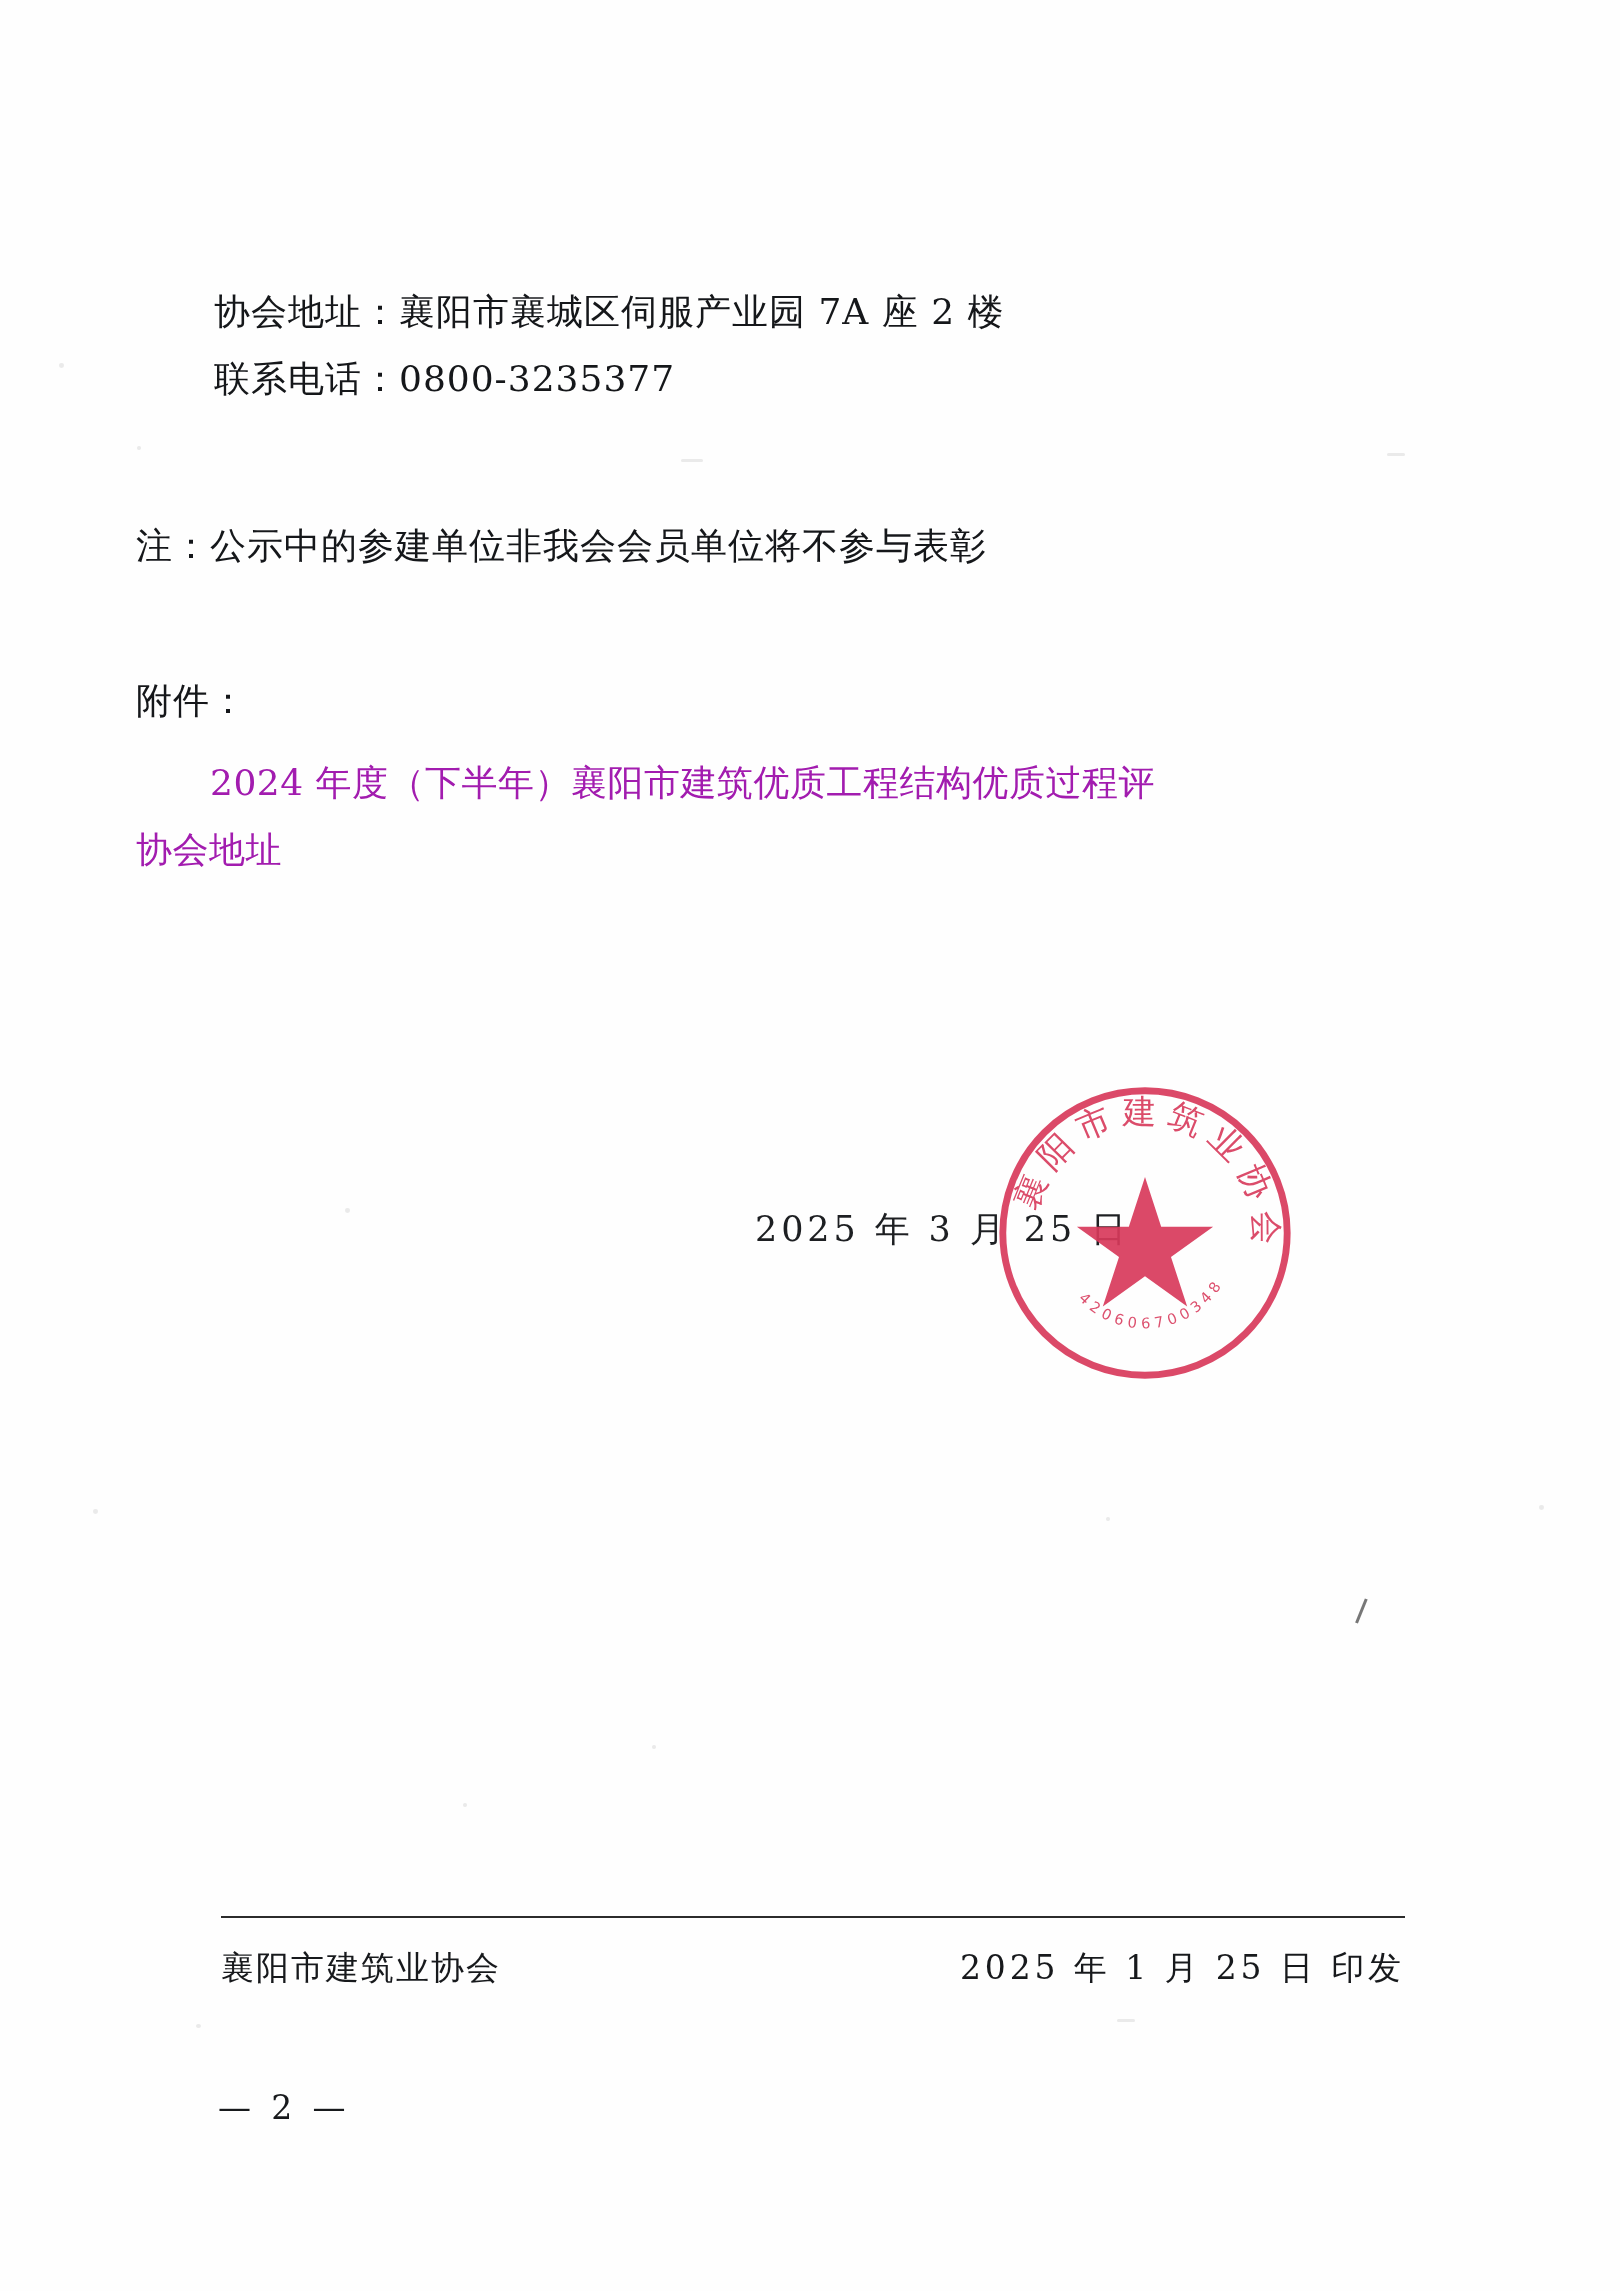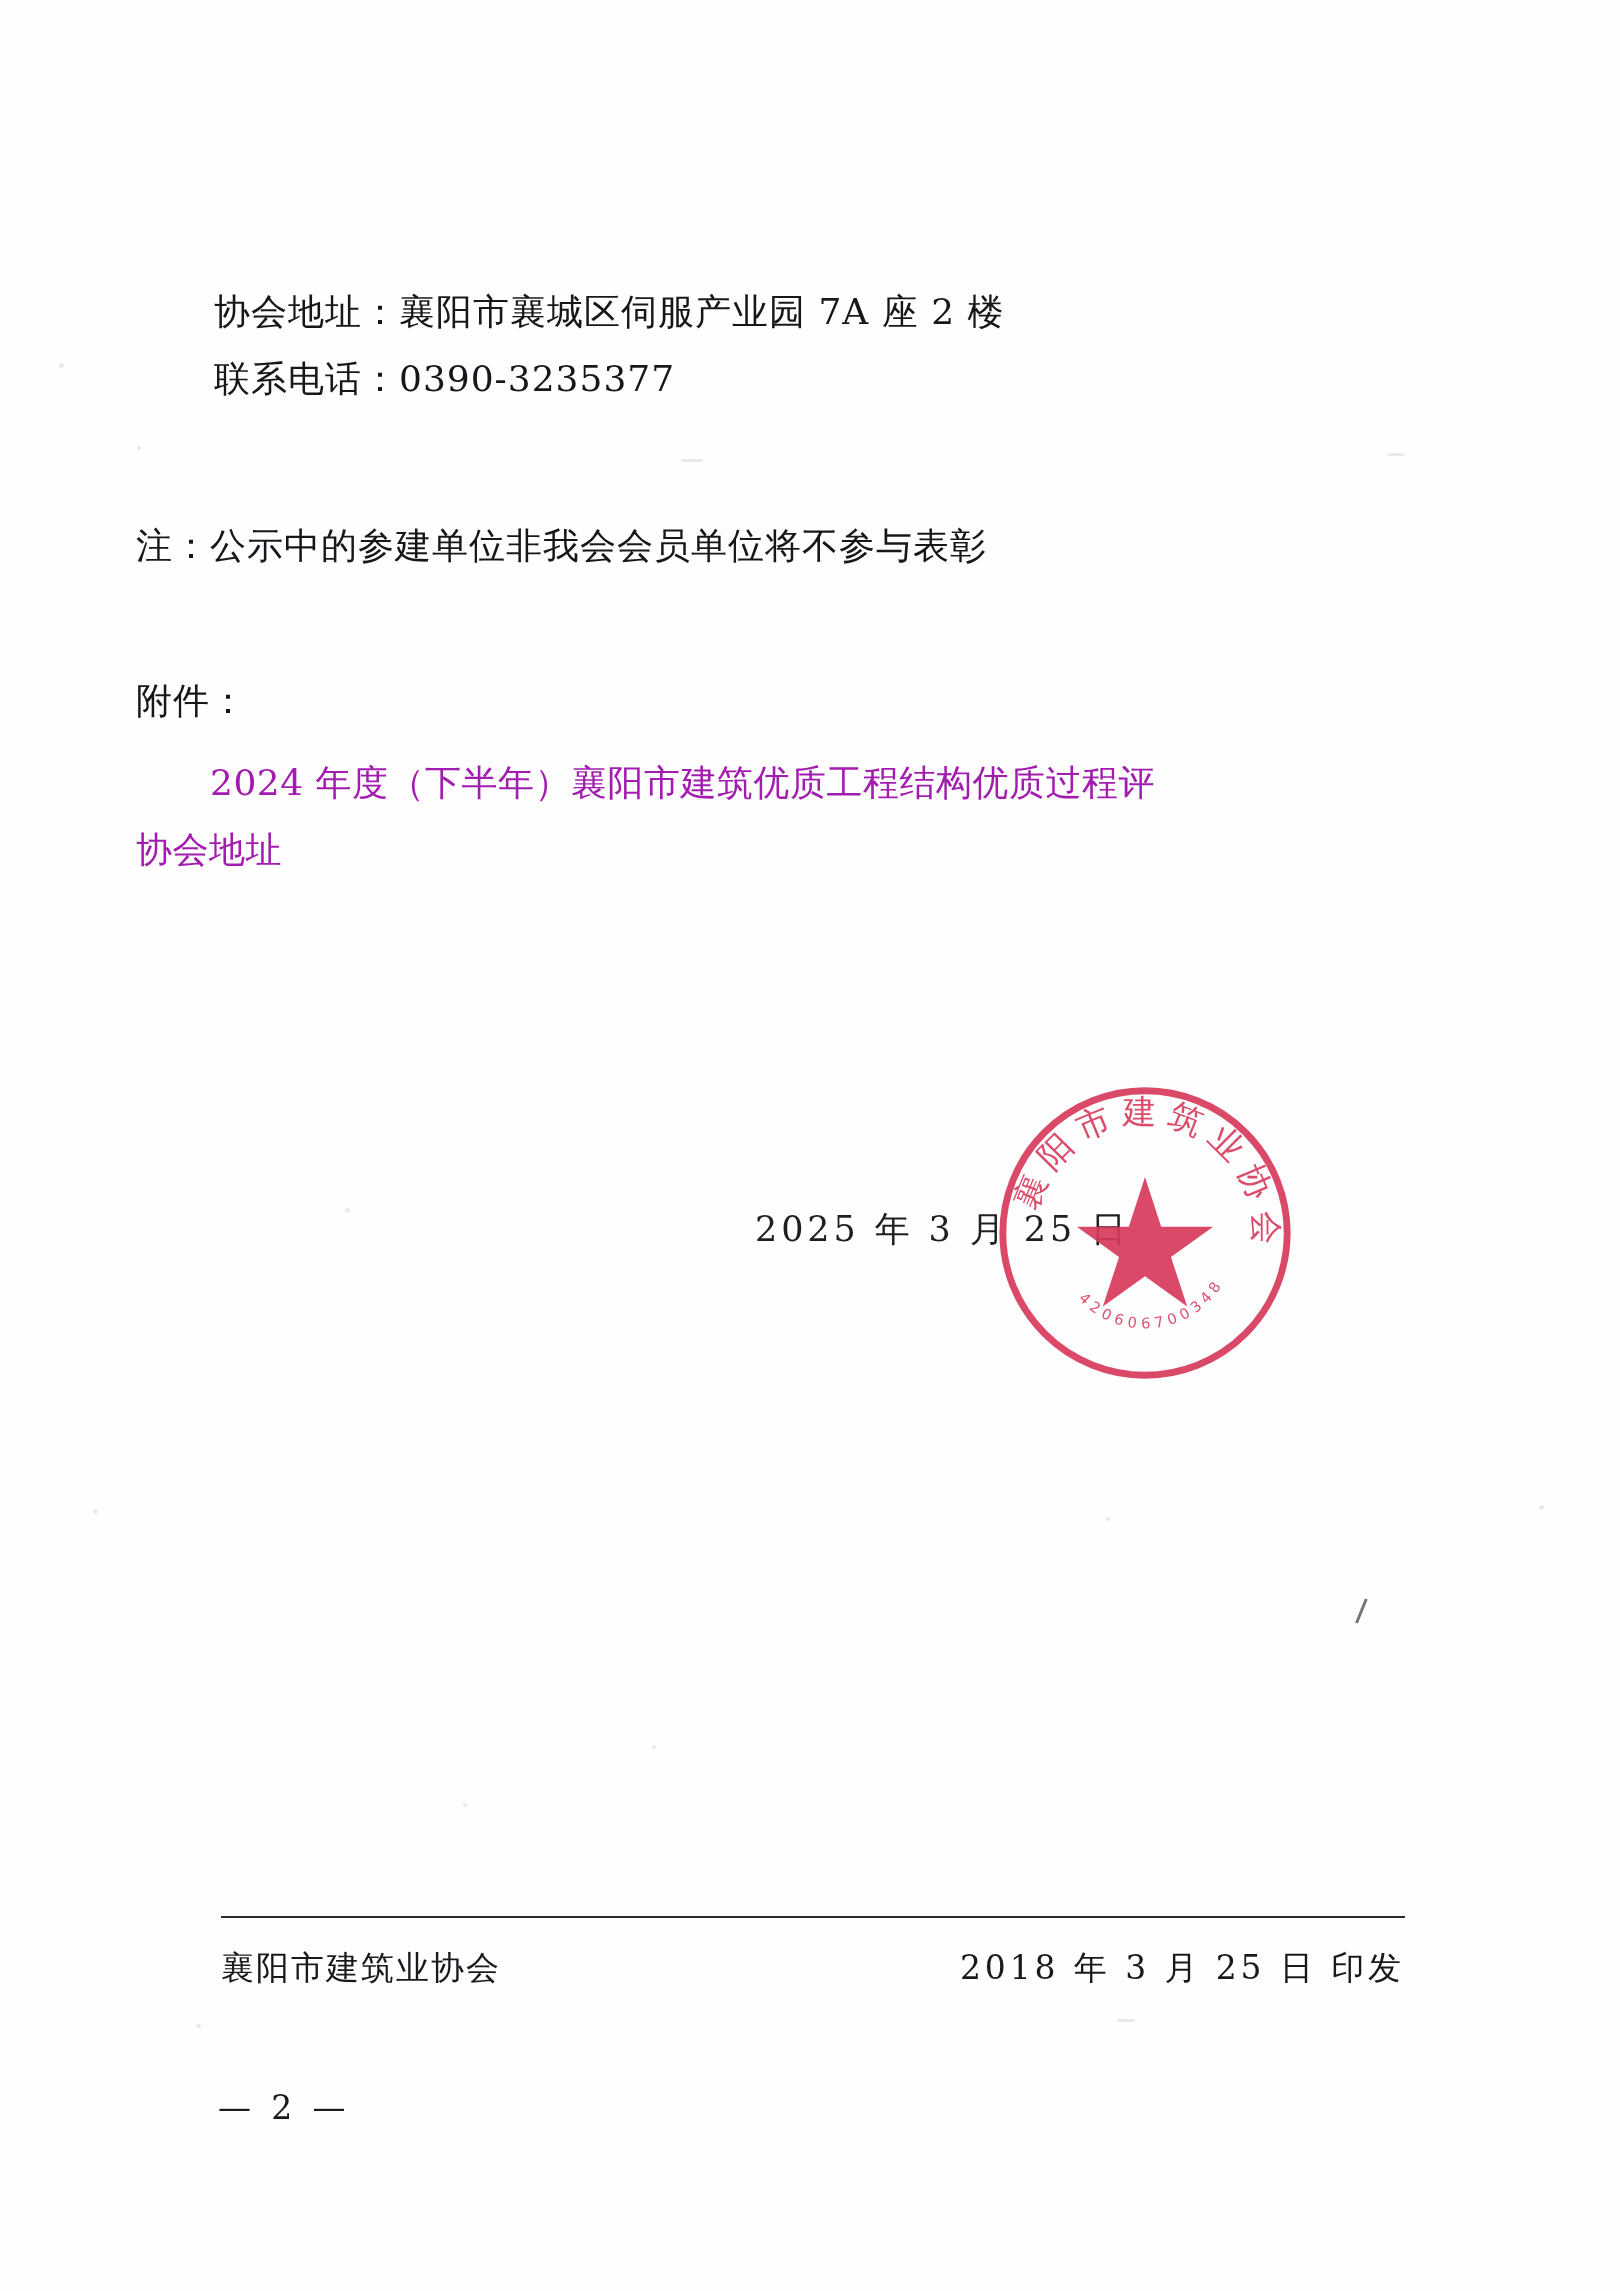--- a/index.html
+++ b/index.html
@@ -146,21 +146,21 @@
   <div class="speckle" style="left:652px;top:1745px;width:3.9px;height:3.9px;"></div>
   <div class="speckle" style="left:1106px;top:1517px;width:3.9px;height:3.9px;"></div>
   <div class="speckle" style="left:196px;top:2024px;width:4.9px;height:3.9px;"></div>
   <div class="speckle" style="left:1117px;top:2019px;width:17.6px;height:2.9px;border-radius:2px;"></div>
   <div class="speckle" style="left:463px;top:1803px;width:3.9px;height:3.9px;"></div>
 
   <div class="content">
 
     <div class="block-addr">
       <div class="line">协会地址：襄阳市襄城区伺服产业园 7A 座 2 楼</div>
-      <div class="line">联系电话：0390-3235377</div>
+      <div class="line">联系电话：0800-3235377</div>
     </div>
 
     <div class="block-note">
       <div class="line">注：公示中的参建单位非我会会员单位将不参与表彰</div>
     </div>
 
     <div class="block-attach-title">
       <div class="line">附件：</div>
     </div>
 
@@ -193,19 +193,19 @@
       </g>
     </svg>
   </div>
 
   <div class="stray-mark"></div>
 
   <div class="footer-rule"></div>
 
   <div class="footer">
     <span class="footer-left">襄阳市建筑业协会</span>
-    <span class="footer-right">2018 年 3 月 25 日 印发</span>
+    <span class="footer-right">2025 年 1 月 25 日 印发</span>
   </div>
 
   <div class="page-number">— 2 —</div>
 
 </div>
 
 
 </body></html>

